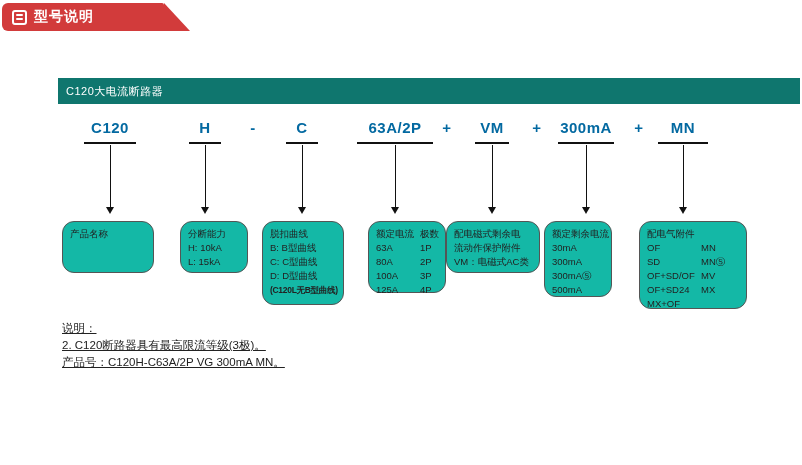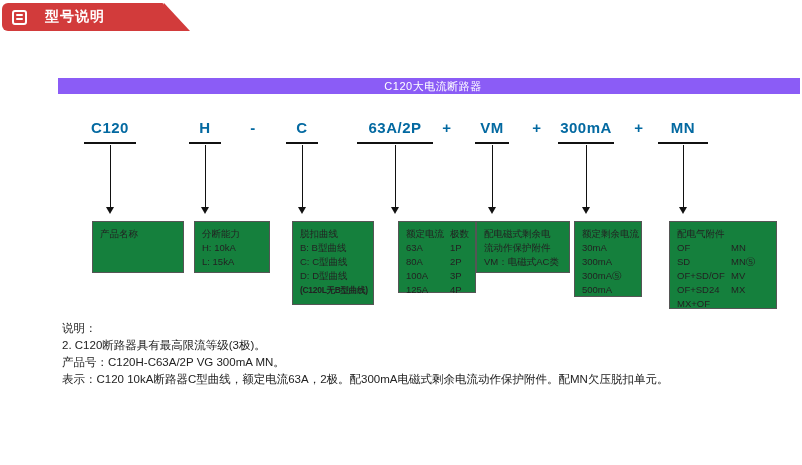--- a/index.html
+++ b/index.html
@@ -5,61 +5,60 @@
   html,body{margin:0;padding:0;}
   body{
     width:802px;height:465px;position:relative;background:#ffffff;
     font-family:"Liberation Sans","DejaVu Sans",sans-serif;
     color:#1c1c1c;overflow:hidden;
   }
   
   .ribbon{position:absolute;left:2px;top:3px;height:28px;}
   .ribbon-main{
     position:absolute;left:0;top:0;width:162px;height:28px;background:#d23b3b;
-    border-radius:6px 2px 0 6px;display:flex;align-items:center;gap:18px;padding-left:10px;
+    border-radius:6px 2px 0 6px;display:flex;align-items:center;gap:7px;padding-left:10px;
     box-sizing:border-box;
   }
   .ribbon-tail{
     position:absolute;left:162px;top:0;width:0;height:0;
     border-bottom:28px solid #d23b3b;border-right:26px solid transparent;
   }
   .doc-icon{
     width:15px;height:15px;border:2px solid #ffffff;border-radius:3px;
     display:flex;flex-direction:column;justify-content:center;gap:2px;
     padding:0 2px;box-sizing:border-box;flex:0 0 auto;
   }
   .doc-icon i{display:block;height:2px;background:#ffffff;border-radius:1px;}
   .ribbon-title{color:#ffffff;font-size:14px;font-weight:bold;letter-spacing:1px;white-space:nowrap;}
   
   .section-bar{
-    position:absolute;left:58px;top:78px;right:2px;height:16px;background:#8b5cf6;
-    display:flex;align-items:center;padding-left:8px;box-sizing:border-box;justify-content:center;
+    position:absolute;left:58px;top:78px;right:2px;height:26px;background:#0f766e;
+    display:flex;align-items:center;padding-left:8px;box-sizing:border-box;
   }
   .section-title{color:#ffffff;font-size:11px;letter-spacing:0.5px;white-space:nowrap;}
   
   .seg{position:absolute;top:118px;width:120px;text-align:center;}
   .seg-label{font-size:15px;font-weight:bold;line-height:20px;color:#0369a1;letter-spacing:0.5px;white-space:nowrap;}
   .underline{position:absolute;top:24px;left:50%;transform:translateX(-50%);height:2px;background:#111;}
   .arrow-line{position:absolute;top:27px;left:calc(50% - 0.5px);width:1px;height:62px;background:#111;}
   .arrow-head{position:absolute;top:89px;left:calc(50% - 4px);width:0;height:0;
     border-left:4px solid transparent;border-right:4px solid transparent;border-top:7px solid #111;}
   
   .ebox{
-    position:absolute;top:221px;background:#15803d;border:1px solid #555;border-radius:0;
+    position:absolute;top:221px;background:#14b8a6;border:1px solid #555;border-radius:12px;
     box-sizing:border-box;padding:5px 7px;font-size:9.5px;line-height:14px;color:#222;
     white-space:nowrap;
-    margin-left:30px;
   }
   .ebox .row{display:flex;}
   .ebox .c1{flex:0 0 44px;}
   .ebox7 .c1{flex:0 0 54px;}
   .tight{font-size:8.5px;letter-spacing:-0.3px;font-weight:bold;}
   
   .notes{position:absolute;left:62px;top:320px;right:2px;font-size:11.5px;line-height:17px;color:#222;}
-  .notes div{white-space:nowrap;}
+  .notes div{white-space:nowrap;text-decoration:underline;}
 </style>
 </head>
 <body>
 
 <div class="ribbon">
   <div class="ribbon-main">
     <span class="doc-icon">
         <i></i>
         <i></i>
       </span>
@@ -124,21 +123,21 @@
   <div class="seg-label">MN</div>
   <div class="underline" style="width:50px"></div>
   <div class="arrow-line"></div>
   <div class="arrow-head"></div>
 </div>
 
 <div class="ebox" style="left:62px;width:92px;height:52px">
   <div>产品名称</div>
 </div>
 
-<div class="ebox" style="left:164px;width:76px;height:52px">
+<div class="ebox" style="left:180px;width:68px;height:52px">
   <div>分断能力</div>
   <div>H: 10kA</div>
   <div>L: 15kA</div>
 </div>
 
 <div class="ebox" style="left:262px;width:82px;height:84px">
   <div>脱扣曲线</div>
   <div>B: B型曲线</div>
   <div>C: C型曲线</div>
   <div>D: D型曲线</div>
@@ -203,14 +202,13 @@
   <div class="row">
     <span class="c1">MX+OF</span>
     <span></span>
   </div>
 </div>
 
 <div class="notes">
   <div>说明：</div>
   <div>2. C120断路器具有最高限流等级(3极)。</div>
   <div>产品号：C120H-C63A/2P VG 300mA MN。</div>
-  <div>表示：C120 10kA断路器C型曲线，额定电流63A，2极。配300mA电磁式剩余电流动作保护附件。配MN欠压脱扣单元。</div>
 </div>
 
 </body></html>

